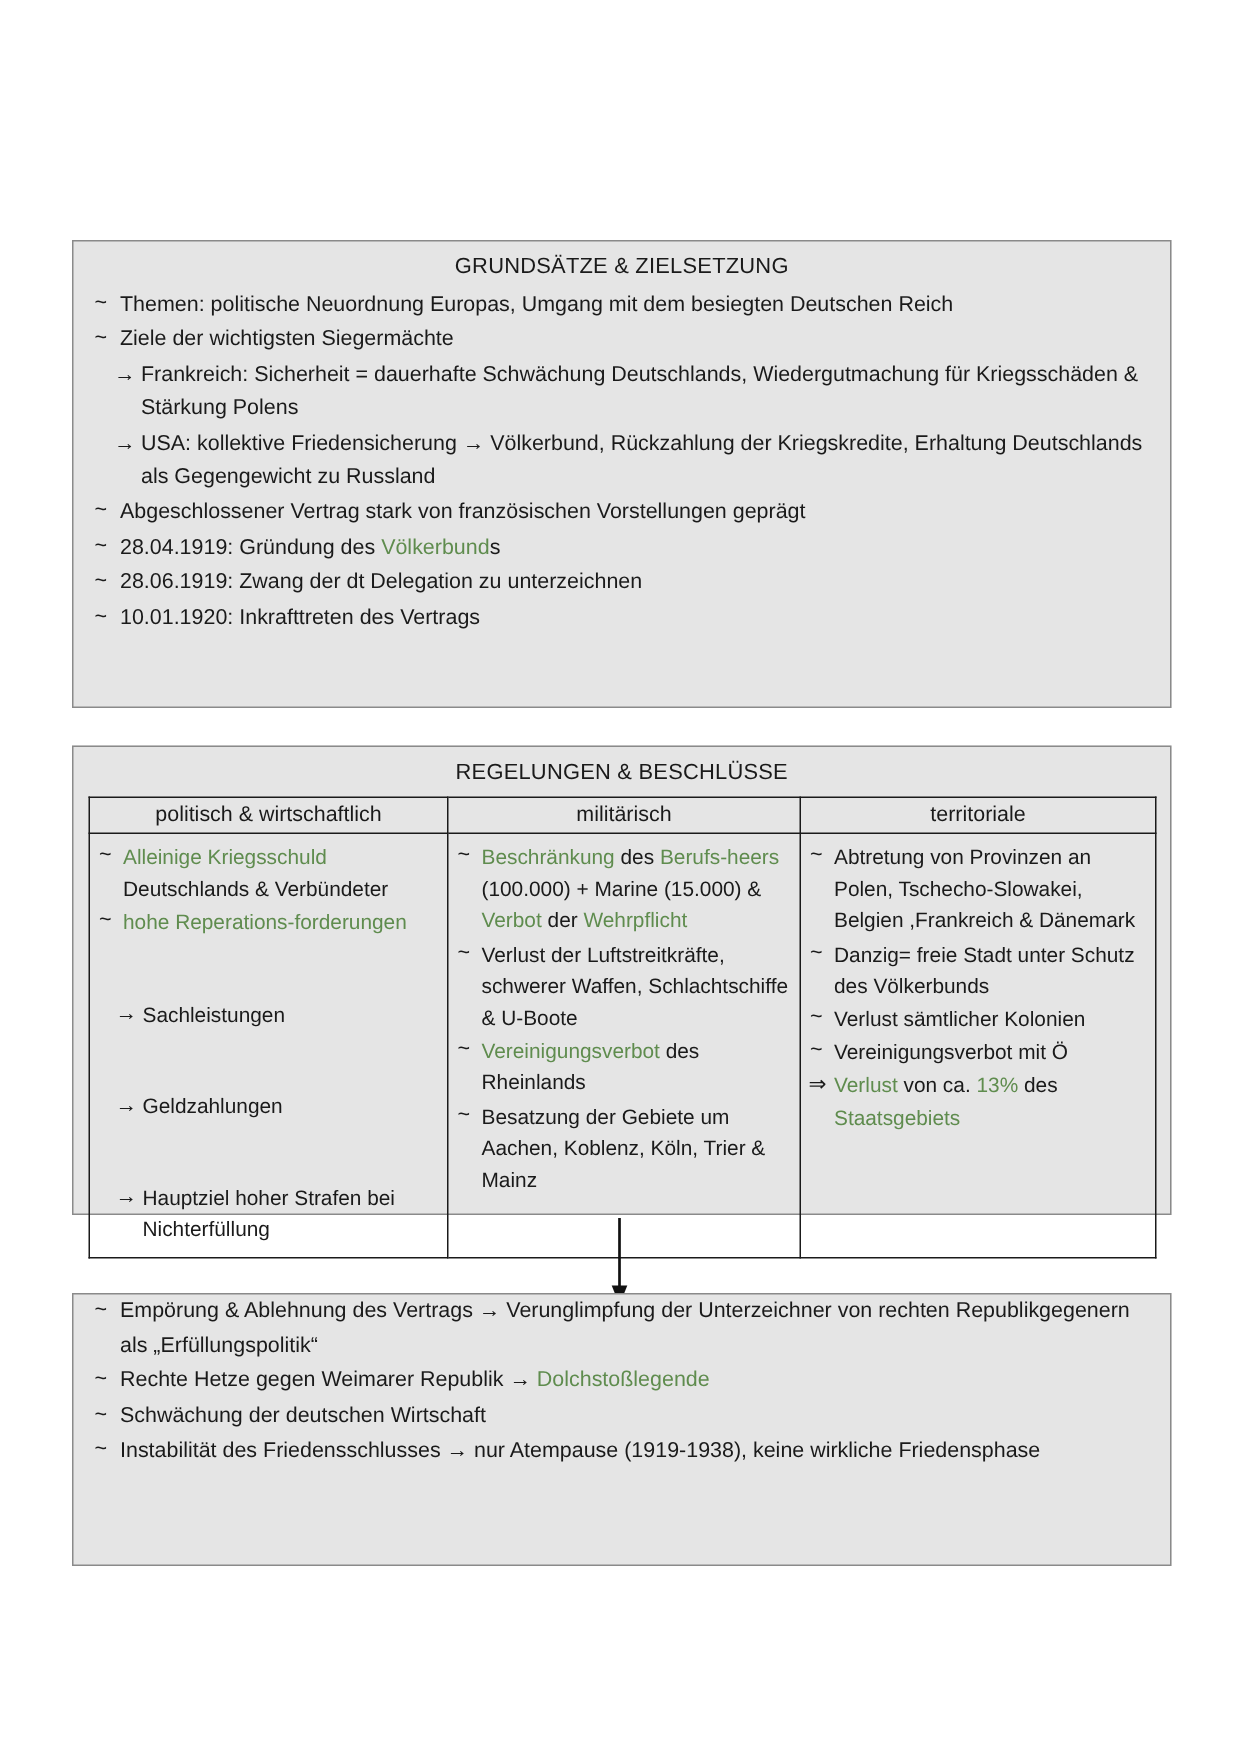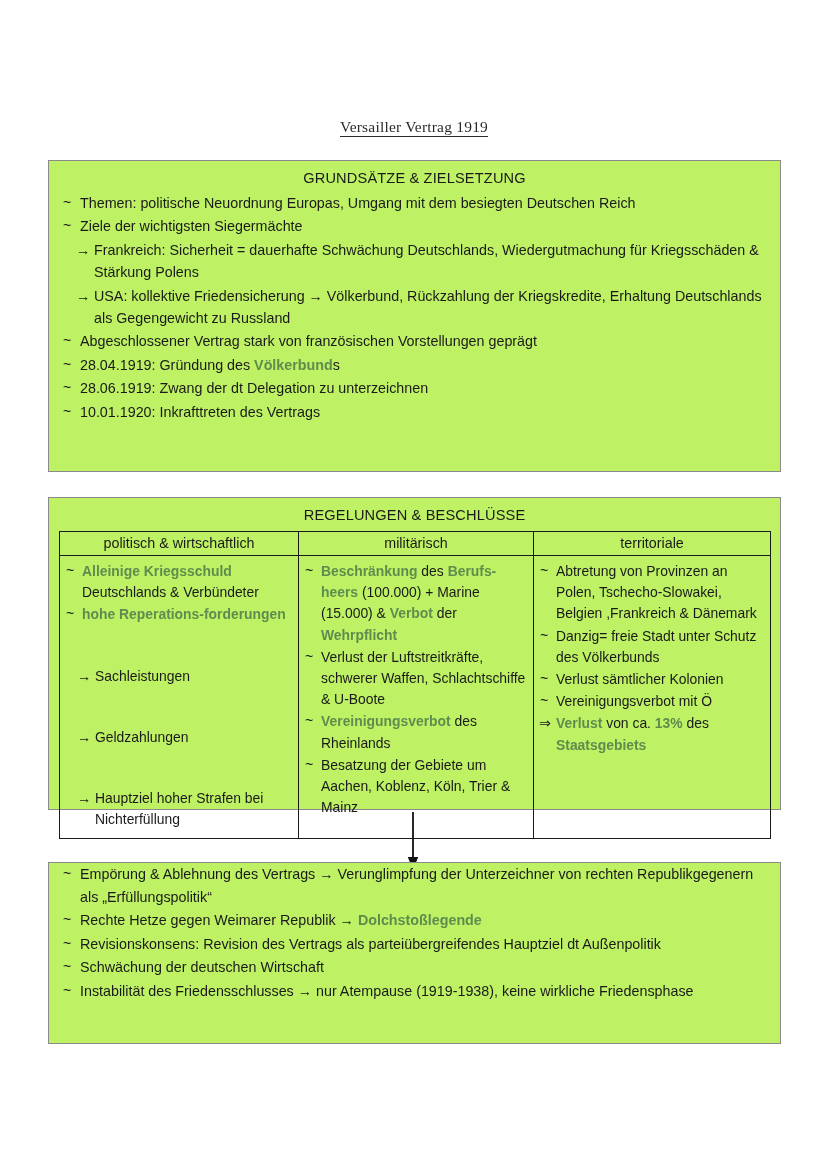--- a/index.html
+++ b/index.html
@@ -37,21 +37,21 @@
   .doc-title span {
     border-bottom: 1px solid #2b2b2b;
     padding-bottom: 1px;
   }
 
   
   .box {
     position: absolute;
     border: 1px solid #8a8a8a;
     box-sizing: border-box;
-    background: #bef264;
+    background: #e5e5e5;
   }
   .box-title {
     text-align: center;
     font-size: 14.6px;
     color: #1a1a1a;
     padding-top: 9px;
     padding-bottom: 6px;
     letter-spacing: 0.15px;
   }
 
@@ -91,21 +91,21 @@
     padding-left: 18px;
   }
   ul.blist > li.darrow::before {
     content: "\21D2";
     position: absolute;
     left: 0px;
     top: 0;
     font-size: 14.3px;
   }
 
-  .g { color: #5f8c4e; font-weight: bold; }
+  .g { color: #5f8c4e; }
 
   
   #box-principles {
     left: 48px;
     top: 160px;
     width: 733px;
     height: 312px;
   }
   #box-principles .body {
     padding: 0px 14px 0 13px;
@@ -169,23 +169,20 @@
   #box-consequences .body {
     padding: 0px 14px 0 13px;
   }
   #box-consequences ul.blist > li { line-height: 22.6px; }
 </style>
 </head>
 <body>
 
 <div class="page">
 
-  <div class="doc-title">
-    <span>Versailler Vertrag 1919</span>
-  </div>
 
   <section class="box" id="box-principles">
     <div class="box-title">GRUNDSÄTZE &amp; ZIELSETZUNG</div>
     <div class="body">
       <ul class="blist">
           <li class="tilde">Themen: politische Neuordnung Europas, Umgang mit dem besiegten Deutschen Reich</li>
           <li class="tilde">Ziele der wichtigsten Siegermächte</li>
           <li class="arrow">Frankreich: Sicherheit = dauerhafte Schwächung Deutschlands, Wiedergutmachung für Kriegsschäden &amp; Stärkung Polens</li>
           <li class="arrow">USA: kollektive Friedensicherung → Völkerbund, Rückzahlung der Kriegskredite, Erhaltung Deutschlands als Gegengewicht zu Russland</li>
           <li class="tilde">Abgeschlossener Vertrag stark von französischen Vorstellungen geprägt</li>
@@ -247,20 +244,19 @@
   <svg id="connector" viewBox="0 0 14 58">
     <line x1="7" y1="0" x2="7" y2="48" stroke="#111" stroke-width="1.8"></line>
     <polygon points="7,58 1.8,45 12.2,45" fill="#111"></polygon>
   </svg>
 
   <section class="box" id="box-consequences">
     <div class="body">
       <ul class="blist">
           <li class="tilde">Empörung &amp; Ablehnung des Vertrags → Verunglimpfung der Unterzeichner von rechten Republikgegenern als „Erfüllungspolitik“</li>
           <li class="tilde">Rechte Hetze gegen Weimarer Republik → <span class="g">Dolchstoßlegende</span></li>
-          <li class="tilde">Revisionskonsens: Revision des Vertrags als parteiübergreifendes Hauptziel dt Außenpolitik</li>
           <li class="tilde">Schwächung der deutschen Wirtschaft</li>
           <li class="tilde">Instabilität des Friedensschlusses → nur Atempause (1919-1938), keine wirkliche Friedensphase</li>
         </ul>
     </div>
   </section>
 
 </div>
 
 </body></html>

